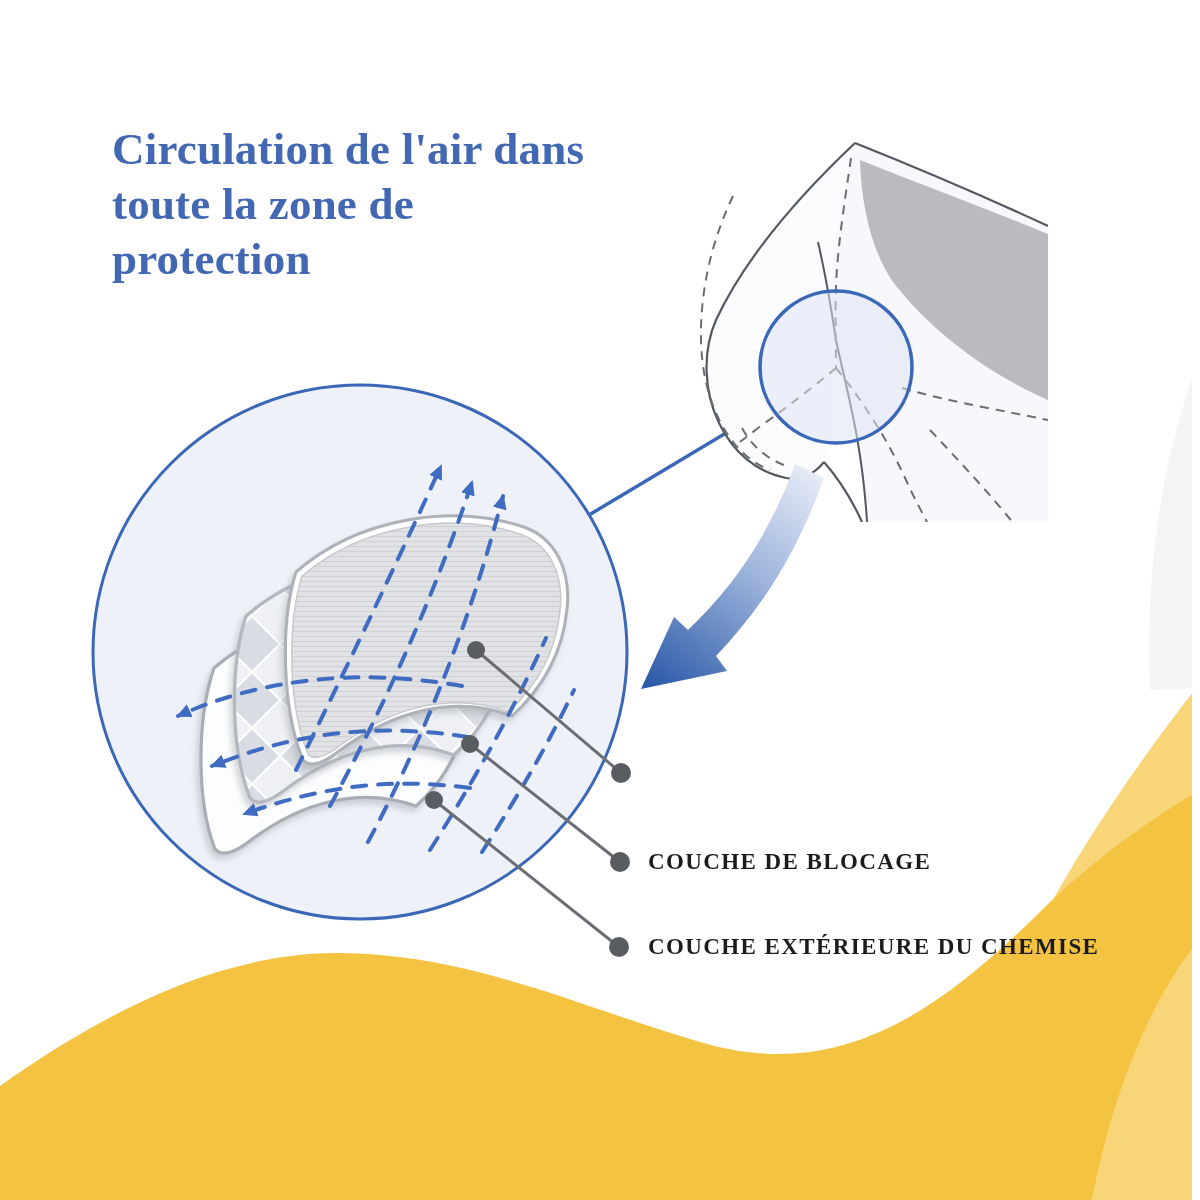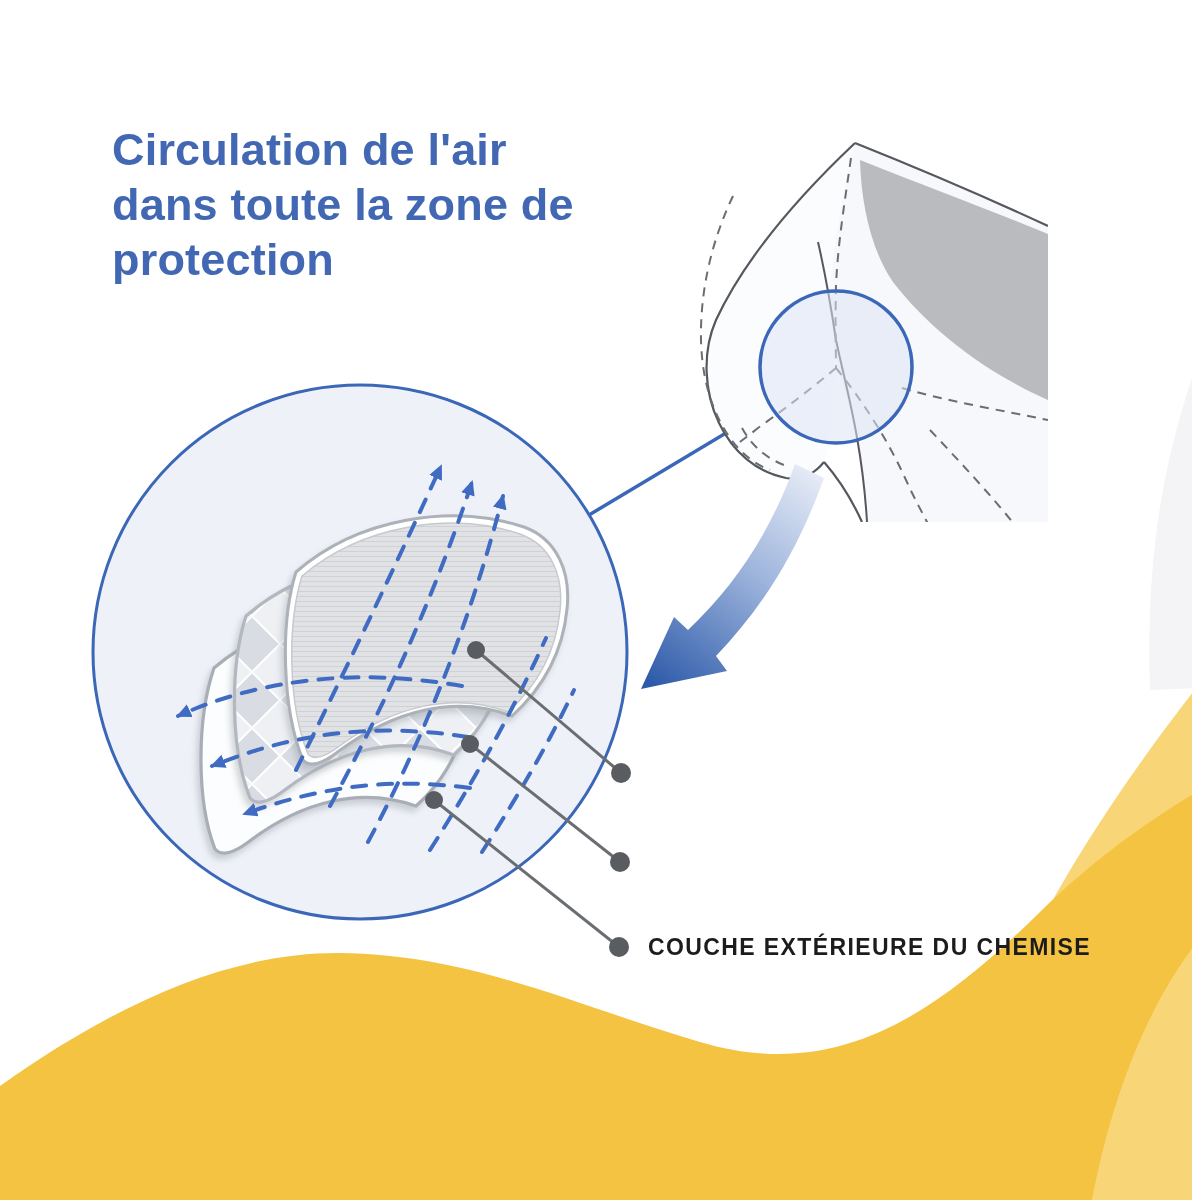--- a/index.html
+++ b/index.html
@@ -1,18 +1,18 @@
 <!DOCTYPE html>
 <html><head>
 <meta charset="utf-8">
 <style>
   html,body{margin:0;padding:0;background:#ffffff;}
   .stage{
     position:relative;width:1192px;height:1200px;overflow:hidden;
-    background:#ffffff;font-family:Liberation Sans, sans-serif;
+    background:#ffffff;font-family:Liberation Serif, serif;
   }
   .stage svg{position:absolute;left:0;top:0;z-index:0;}
   .title{
     position:absolute;left:112px;top:122px;width:480px;z-index:2;
     font-size:45px;line-height:55px;font-weight:700;color:#4268b4;
     letter-spacing:.2px;
   }
   .layer-label{
     position:absolute;left:648px;z-index:2;
     font-size:23px;font-weight:700;color:#1c1c1e;letter-spacing:1.4px;
@@ -151,14 +151,15 @@
       <circle cx="470" cy="744" r="9"></circle>
       <circle cx="434" cy="800" r="9"></circle>
       <circle cx="621" cy="773" r="10"></circle>
       <circle cx="620" cy="862" r="10"></circle>
       <circle cx="619" cy="947" r="10"></circle>
     </g>
   </svg>
 
   <div class="title">Circulation de l'air dans toute la zone de protection</div>
 
+  <div class="layer-label label-2">COUCHE DE BLOCAGE</div>
   <div class="layer-label label-3">COUCHE EXTÉRIEURE DU CHEMISE</div>
 </div>
 
 </body></html>

